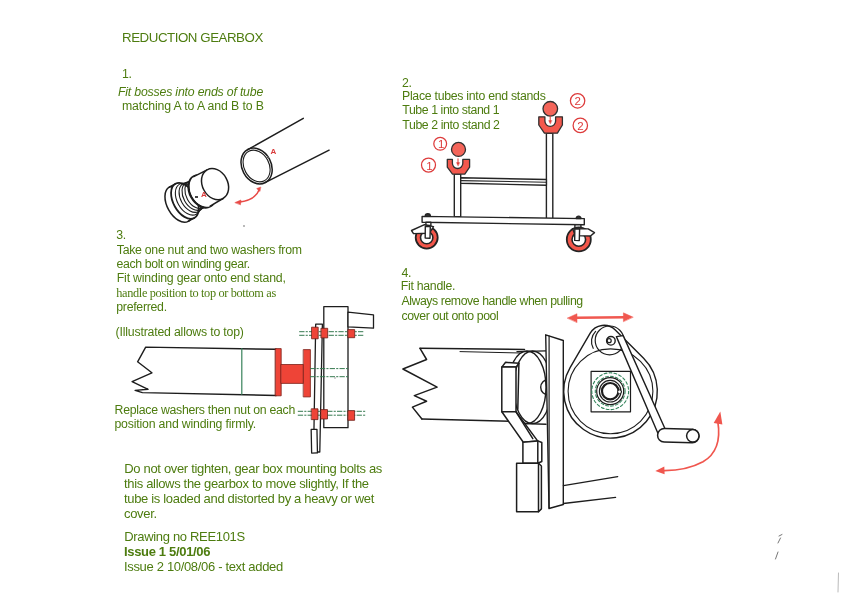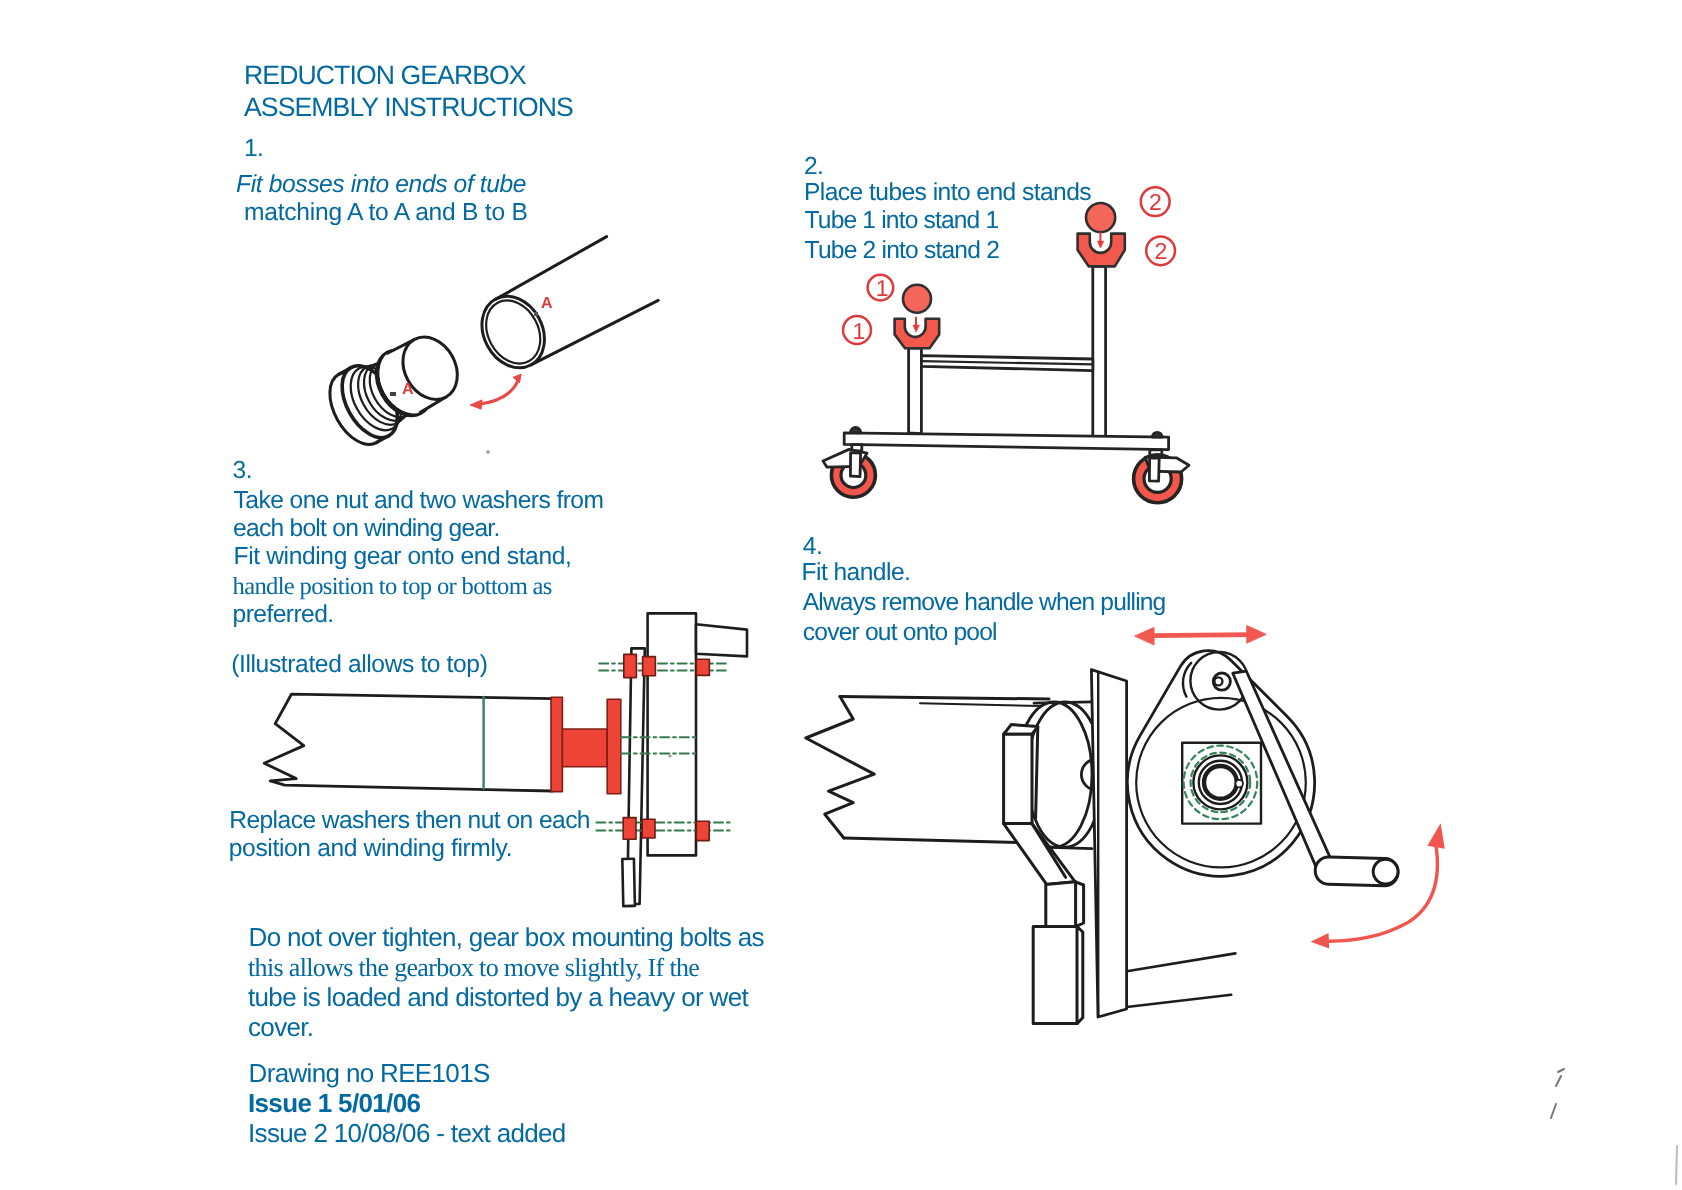--- a/index.html
+++ b/index.html
@@ -1,18 +1,18 @@
 <!DOCTYPE html>
 <html><head>
 <meta charset="utf-8">
 <style>
 html,body{margin:0;padding:0;background:#fff;}
 #page{position:relative;width:841px;height:595px;background:#ffffff;overflow:hidden;
   font-family:"Liberation Sans", sans-serif;}
-.t{position:absolute;color:#0369a1;font-size:12.3px;line-height:12.3px;white-space:nowrap;letter-spacing:-0.28px;}
+.t{position:absolute;color:#4d7c0f;font-size:12.3px;line-height:12.3px;white-space:nowrap;letter-spacing:-0.28px;}
 .big{font-size:13px;line-height:13.3px;letter-spacing:-0.33px;}
 .title{font-size:13.3px;line-height:13.3px;letter-spacing:-0.45px;}
 svg{position:absolute;left:0;top:0;}
 </style>
 </head>
 <body>
 <div id="page">
 <svg width="841" height="595" viewBox="0 0 841 595" fill="none" stroke-linecap="round" stroke-linejoin="round">
 
 <g stroke="#1d1d1d" stroke-width="1.5">
@@ -222,21 +222,20 @@
   <line x1="779" y1="536" x2="782" y2="534.5"></line>
   <line x1="778" y1="543" x2="780.5" y2="538"></line>
   <line x1="775.5" y1="559" x2="778" y2="552"></line>
   <line x1="838.5" y1="573" x2="838" y2="592" stroke="#bbb"></line>
 </g>
 <circle cx="244" cy="226" r="0.9" fill="#999" stroke="none"></circle>
 <circle cx="335" cy="378" r="0.8" fill="#999" stroke="none"></circle>
 </svg>
 
 <div class="t title" style="left:122px;top:31.4px;">REDUCTION GEARBOX</div>
-<div class="t title" style="left:122px;top:46.6px;">ASSEMBLY INSTRUCTIONS</div>
 
 <div class="t" style="left:122px;top:68.35px;">1.</div>
 <div class="t" style="left:118px;top:86.25px;letter-spacing:-0.19px;font-style:italic;">Fit bosses into ends of tube</div>
 <div class="t" style="left:122px;top:100.15px;letter-spacing:-0.12px;">matching A to A and B to B</div>
 
 <div class="t" style="left:402px;top:76.65px;">2.</div>
 <div class="t" style="left:402px;top:90.05px;">Place tubes into end stands</div>
 <div class="t" style="left:402.3px;top:104.25px;letter-spacing:-0.42px;">Tube 1 into stand 1</div>
 <div class="t" style="left:402.3px;top:118.85px;letter-spacing:-0.40px;">Tube 2 into stand 2</div>
 
@@ -251,21 +250,21 @@
 
 <div class="t" style="left:114.6px;top:404.45px;">Replace washers then nut on each</div>
 <div class="t" style="left:114.4px;top:418.25px;letter-spacing:-0.18px;">position and winding firmly.</div>
 
 <div class="t" style="left:401.4px;top:266.75px;">4.</div>
 <div class="t" style="left:400.8px;top:280.35px;letter-spacing:-0.28px;">Fit handle.</div>
 <div class="t" style="left:401.4px;top:294.95px;letter-spacing:-0.43px;">Always remove handle when pulling</div>
 <div class="t" style="left:401.4px;top:309.55px;letter-spacing:-0.40px;">cover out onto pool</div>
 
 <div class="t big" style="left:124.3px;top:462.44px;">Do not over tighten, gear box mounting bolts as</div>
-<div class="t big" style="left:124px;top:477.24px;font-family:Liberation Serif, serif;">this allows the gearbox to move slightly, If the</div>
+<div class="t big" style="left:124px;top:477.24px;">this allows the gearbox to move slightly, If the</div>
 <div class="t big" style="left:124px;top:491.94px;">tube is loaded and distorted by a heavy or wet</div>
 <div class="t big" style="left:124px;top:506.64px;">cover.</div>
 
 <div class="t big" style="left:124.3px;top:530.24px;">Drawing no REE101S</div>
 <div class="t big" style="left:124px;top:545.04px;font-weight:bold;">Issue 1 5/01/06</div>
 <div class="t big" style="left:124px;top:559.74px;">Issue 2 10/08/06 - text added</div>
 
 <div style="position:absolute;left:270.5px;top:147px;color:#d93b3b;font-size:8px;font-weight:bold;">A</div>
 <div style="position:absolute;left:201px;top:189.5px;color:#d93b3b;font-size:8px;font-weight:bold;">A</div>
 <div style="position:absolute;left:267px;top:155.5px;width:2px;height:2px;background:#555;"></div>

